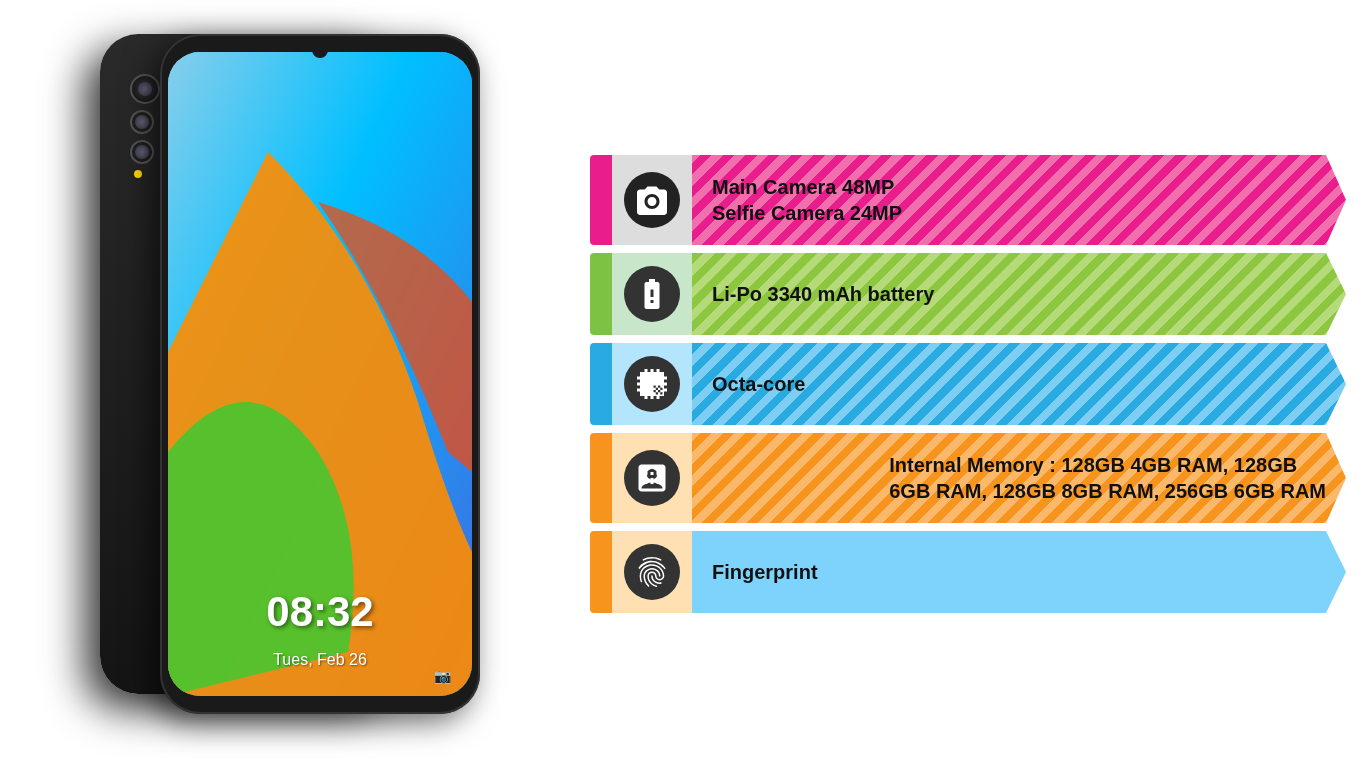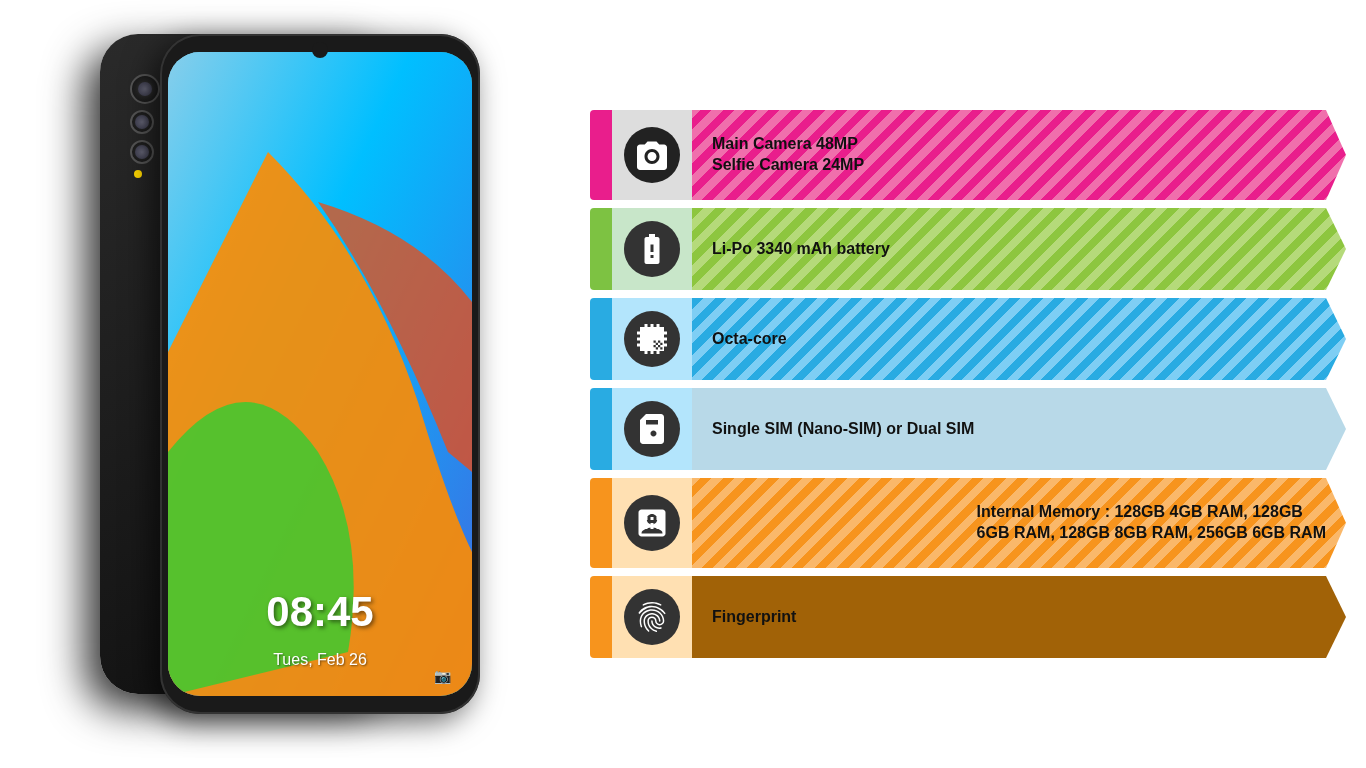--- a/index.html
+++ b/index.html
@@ -227,34 +227,34 @@
       flex: 1;
       display: flex;
       align-items: center;
       padding: 0 20px;
       clip-path: polygon(0 0, calc(100% - 20px) 0, 100% 50%, calc(100% - 20px) 100%, 0 100%);
       position: relative;
     }
 
     .spec-text {
       font-weight: bold;
-      font-size: 16px;
+      font-size: 20px;
       color: #111;
       line-height: 1.3;
     }
 
     
     .pink-tab { background: #E91E8C; }
     .green-tab { background: #7DC242; }
     .blue-tab { background: #29ABE2; }
     .orange-tab { background: #F7941D; }
 
     .pink-bar { background: #E91E8C; }
     .lightblue-bar { background: #B8D9E8; }
-    .orange-bar { background: #a16207; }
+    .orange-bar { background: #7dd3fc; }
 
     
     .pink-striped {
       background: repeating-linear-gradient(
         -45deg,
         #E91E8C,
         #E91E8C 8px,
         #F06FAC 8px,
         #F06FAC 16px
       );
@@ -328,21 +328,21 @@
             </linearGradient>
           </defs>
           <rect width="304" height="644" fill="url(#sky)"></rect>
 
           <path d="M100 100 Q200 200 250 350 Q280 450 304 500 L304 644 L0 644 L0 300 Q50 200 100 100Z" fill="#FF8C00" opacity="0.9"></path>
 
           <path d="M0 400 Q80 300 150 400 Q200 480 180 600 L0 644Z" fill="#32CD32" opacity="0.8"></path>
 
           <path d="M150 150 Q220 250 280 400 L304 420 L304 250 Q250 180 150 150Z" fill="#FF4500" opacity="0.7"></path>
         </svg>
-        <div class="phone-time">08:45</div>
+        <div class="phone-time">08:32</div>
         <div class="phone-date">Tues, Feb 26</div>
         <div class="phone-camera-icon">📷</div>
       </div>
     </div>
   </div>
 </div>
 
 <div class="specs-section">
 
   <div class="spec-row two-line">
@@ -385,33 +385,20 @@
         <svg class="icon-svg" viewBox="0 0 24 24">
           <path d="M9.5 6.5v3h-3v-3h3M11 5H5v6h6V5zm-1.5 9.5v3h-3v-3h3M11 13H5v6h6v-6zm6.5-6.5v3h-3v-3h3M19 5h-6v6h6V5zm-6 8h1.5v1.5H13V13zm1.5 1.5H16V16h-1.5v-1.5zM16 13h1.5v1.5H16V13zm-3 3h1.5v1.5H13V16zm1.5 1.5H16V19h-1.5v-1.5zM16 16h1.5v1.5H16V16zm1.5-1.5H19V16h-1.5v-1.5zm0 3H19V19h-1.5v-1.5zM22 7h-2V4h-3V2h-2v2h-2V2H11v2H9V2H7v2H4v3H2v2h2v2H2v2h2v2H2v2h2v3h3v2h2v-2h2v2h2v-2h2v2h2v-2h3v-3h2v-2h-2v-2h2v-2h-2V9h2V7z"></path>
         </svg>
       </div>
     </div>
     <div class="spec-bar blue-striped">
       <div class="spec-text">Octa-core</div>
     </div>
   </div>
 
-  <div class="spec-row">
-    <div class="color-tab blue-tab"></div>
-    <div class="icon-box" style="background:#b3e5fc;">
-      <div class="icon-circle" style="background:#333;">
-        <svg class="icon-svg" viewBox="0 0 24 24">
-          <path d="M19.99 4c0-1.1-.89-2-1.99-2H8L4 6v14c0 1.1.9 2 2 2h12.01c1.1 0 1.99-.9 1.99-2V4zm-7 13c-1.1 0-2-.9-2-2s.9-2 2-2 2 .9 2 2-.9 2-2 2zm3-8H8V6h8v3z"></path>
-        </svg>
-      </div>
-    </div>
-    <div class="spec-bar lightblue-bar">
-      <div class="spec-text">Single SIM (Nano-SIM) or Dual SIM</div>
-    </div>
-  </div>
 
   <div class="spec-row two-line">
     <div class="color-tab orange-tab"></div>
     <div class="icon-box" style="background:#ffe0b2;">
       <div class="icon-circle" style="background:#333;">
         <svg class="icon-svg" viewBox="0 0 24 24">
           <path d="M19 3H5C3.9 3 3 3.9 3 5v14c0 1.1.9 2 2 2h14c1.1 0 2-.9 2-2V5c0-1.1-.9-2-2-2zm-7 3c1.93 0 3.5 1.57 3.5 3.5S13.93 13 12 13s-3.5-1.57-3.5-3.5S10.07 6 12 6zm7 13H5v-.23c0-.62.28-1.2.76-1.58C7.47 15.82 9.64 15 12 15s4.53.82 6.24 2.19c.48.38.76.97.76 1.58V19z"></path>
           <path d="M7 8h2v2H7zm4 0h2v2h-2zm4 0h2v2h-2zM7 12h2v4H7zm4 0h2v4h-2zm4 0h2v4h-2z"></path>
         </svg>
       </div>

